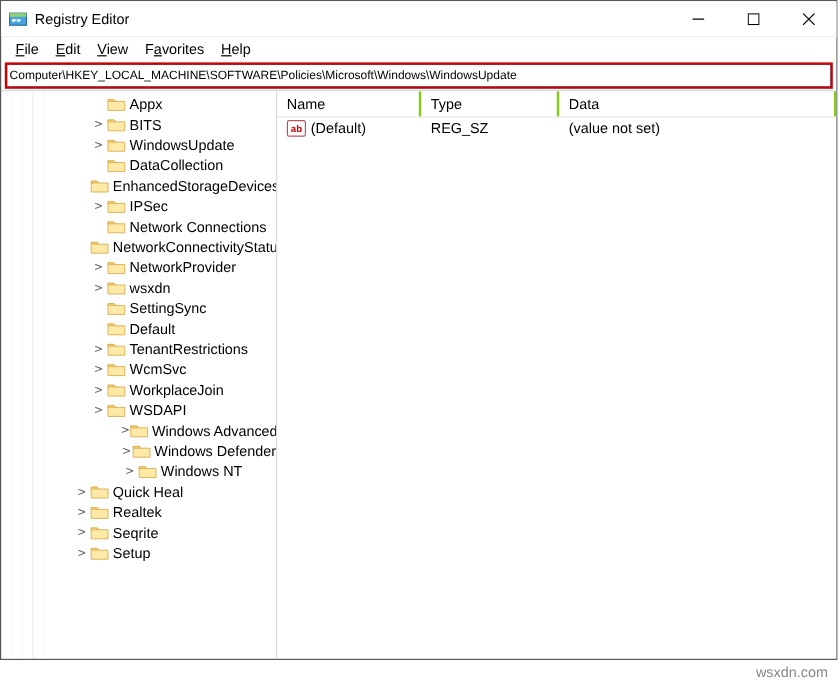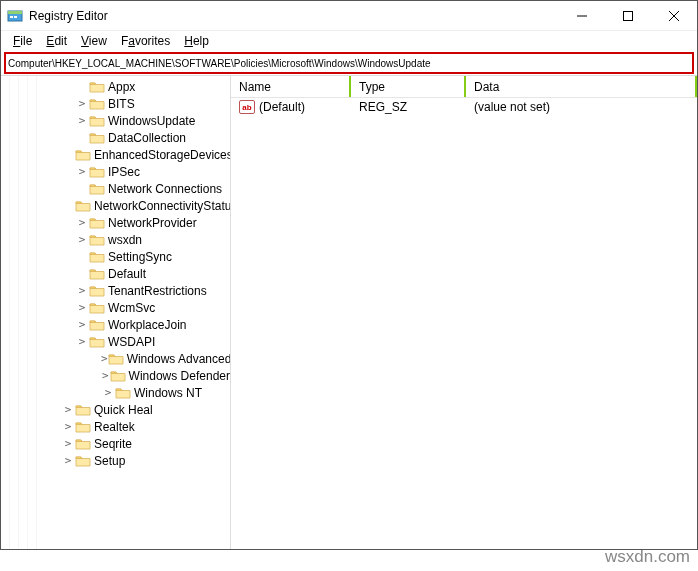--- a/index.html
+++ b/index.html
@@ -27,21 +27,21 @@
 .list-row .cell { padding: 0 8px; display: flex; align-items: center; }
 .val-icon { width: 16px; height: 14px; background: #fff; border: 1px solid #b55; border-radius: 2px; color: #c00; font-size: 8px; font-weight: bold; display: flex; align-items: center; justify-content: center; margin-right: 4px; }
 .node { display: flex; align-items: center; height: 17px; white-space: nowrap; cursor: default; }
 .node .exp { width: 14px; text-align: center; color: #666; font-size: 11px; font-family: monospace; }
 .node .fold { width: 16px; height: 14px; margin-right: 3px; }
 .fold svg { width: 16px; height: 14px; }
 .node .lbl { font-size: 12px; }
 .indent-1 { padding-left: 60px; }
 .indent-3 { padding-left: 100px; }
 .indent-4 { padding-left: 74px; }
-.watermark { position: absolute; bottom: 4px; right: 8px; font-size: 17px; color: #888; }
+.watermark { position: absolute; bottom: 4px; right: 8px; font-size: 12px; color: #888; }
 .tree::before { content: ""; position: absolute; left: 0; top: 0; bottom: 0; width: 40px; background: repeating-linear-gradient(to right, transparent 0 8px, #ddd 8px 9px); opacity: 0.3; pointer-events: none; }
 </style>
 </head>
 <body>
 
 <div class="window">
   <div class="titlebar">
     <span class="app-icon">
       <svg viewBox="0 0 16 16">
           <rect x="1" y="3" width="14" height="10" fill="#4aa3df" stroke="#2b6fa0"></rect>

